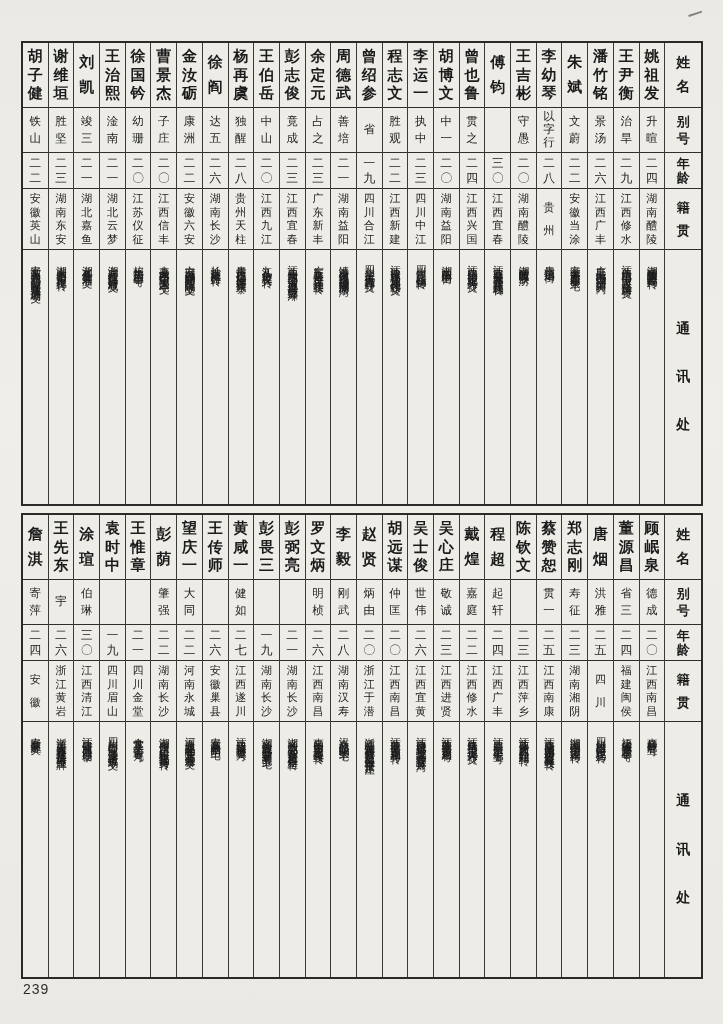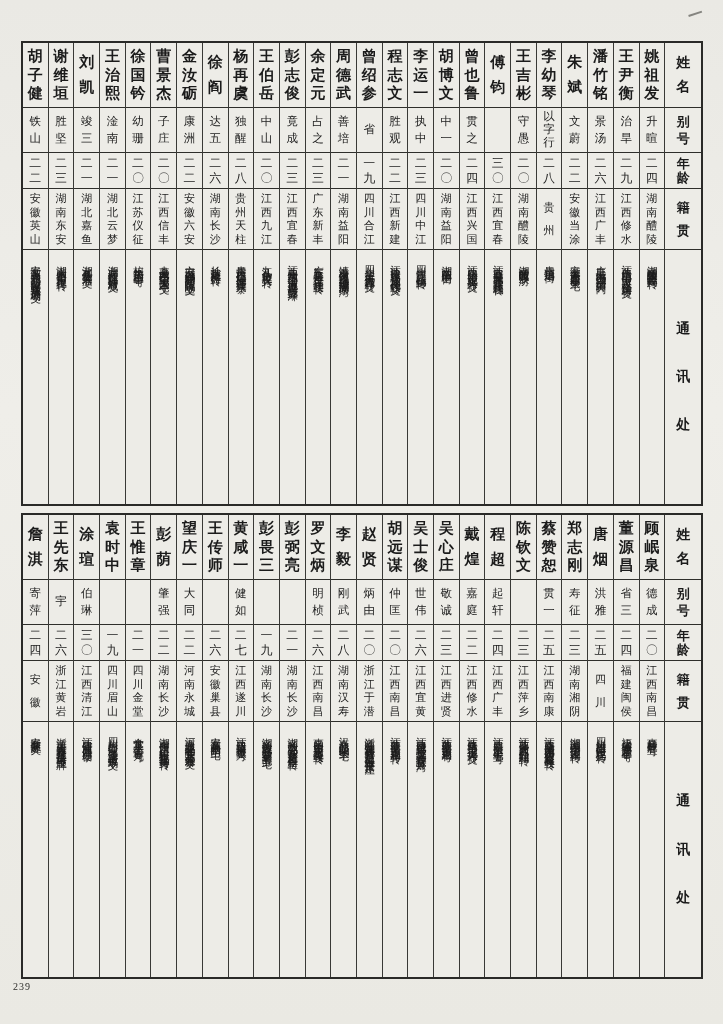--- a/index.html
+++ b/index.html
@@ -42,23 +42,23 @@
     font-size:10.5px; letter-spacing:1.5px; line-height:12px;
     max-height:100%;
   }
   .header-col .cell span { font-weight:bold; }
   .header-col .cell.name span, .header-col .cell.address span { font-size:14px; }
   .header-col .cell.alias span, .header-col .cell.age span,
   .header-col .cell.jiguan span { font-size:13px; }
   .header-col .cell.address { flex-direction:column; justify-content:space-evenly;
                               align-items:center; padding:40px 0; }
   .page-number {
-    position:absolute; left:13px; top:981px;
-    font-size:10px; letter-spacing:1px; color:#2c2c2a;
-    font-family:Liberation Serif, serif;
+    position:absolute; left:23px; top:981px;
+    font-size:14px; letter-spacing:1px; color:#2c2c2a;
+    font-family:Liberation Sans, sans-serif;
   }
   .scan-mark {
     position:absolute; right:22px; top:5px; width:14px; height:8px;
     border-bottom:2px solid #5a5a55; transform:rotate(-18deg); opacity:.7;
   }
 </style>
 </head>
 <body>
 
 <div class="page-surface"></div>

